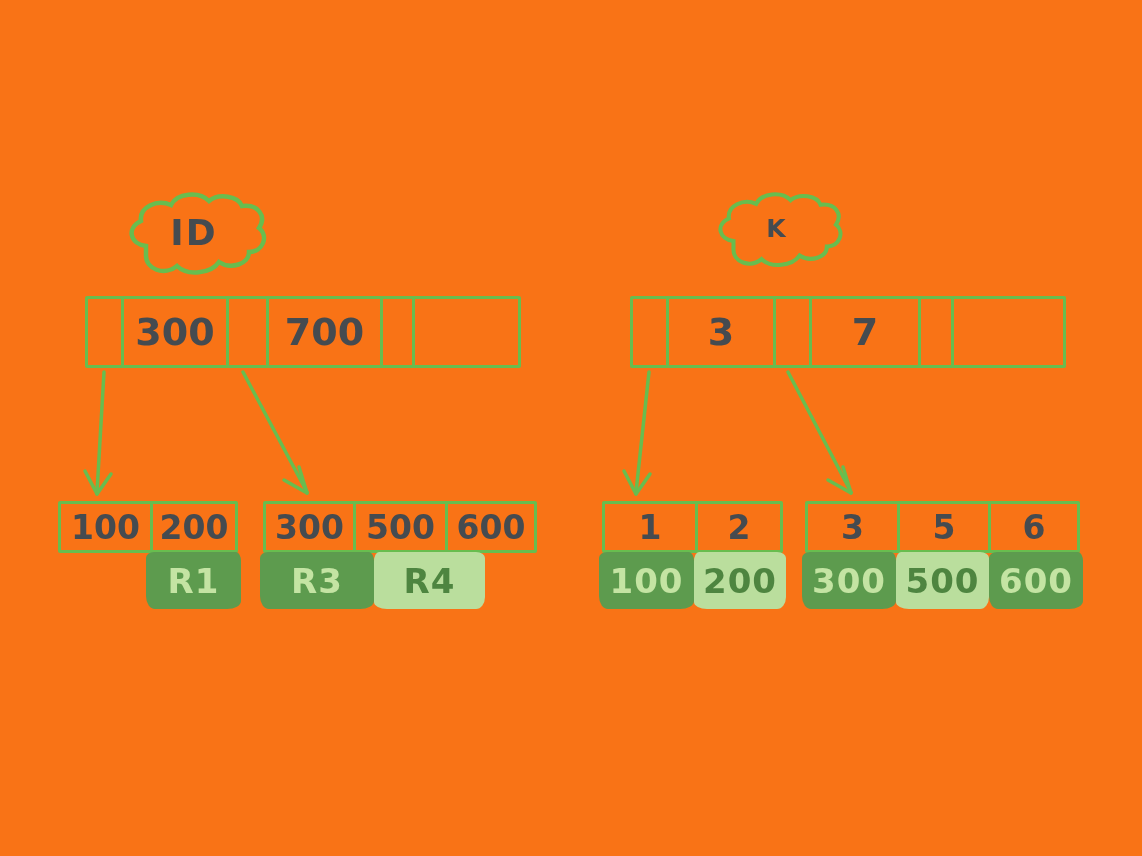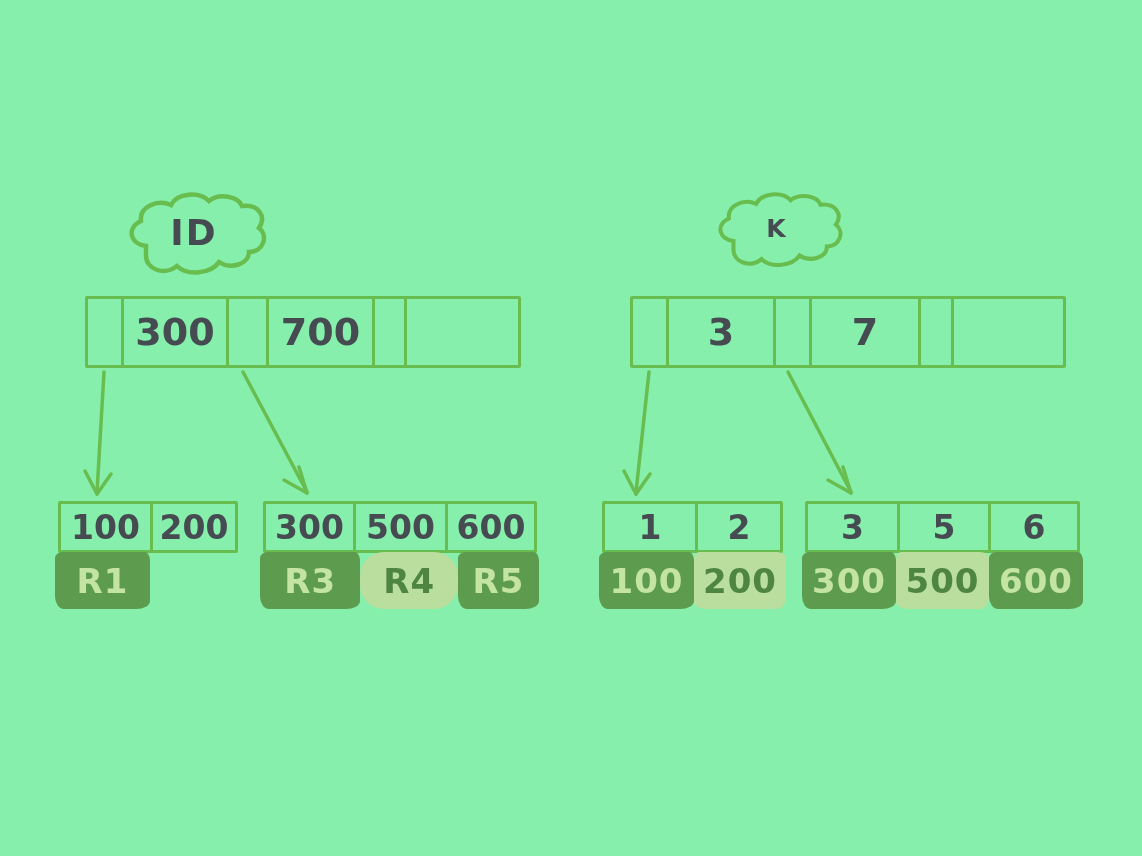--- a/index.html
+++ b/index.html
@@ -5,21 +5,21 @@
   * { margin: 0; padding: 0; box-sizing: border-box; }
   html, body { width: 1142px; height: 856px; overflow: hidden; }
   body {
     background: #f5f4ec;
     font-family: "DejaVu Sans", sans-serif;
   }
   .canvas {
     position: relative;
     width: 1142px;
     height: 856px;
-    background: #86efac;
+    background: #f97316;
   }
   svg.overlay {
     position: absolute;
     left: 0; top: 0;
     width: 1142px; height: 856px;
     pointer-events: none;
   }
   .cloud {
     position: absolute;
   }
@@ -122,53 +122,52 @@
                C101,1 120,4 124,14 C140,12 149,24 141,36 C151,44 145,60 131,60
                C131,72 113,78 101,70 C93,82 69,84 59,74 C47,84 27,78 28,62 Z"></path>
     </svg>
     <div class="cloud-label small">K</div>
   </div>
 
   <div class="node" style="left:85px; top:296px; width:436px; height:72px;">
     <div class="cell root-cell" style="width:36px;"></div>
     <div class="cell root-cell" style="width:105px;">300</div>
     <div class="cell root-cell" style="width:40px;"></div>
-    <div class="cell root-cell" style="width:106px;">700</div>
+    <div class="cell root-cell" style="width:114px;">700</div>
     <div class="cell root-cell" style="width:32px;"></div>
     <div class="cell root-cell"></div>
   </div>
 
   <div class="node" style="left:630px; top:296px; width:436px; height:72px;">
     <div class="cell root-cell" style="width:36px;"></div>
     <div class="cell root-cell" style="width:107px;">3</div>
     <div class="cell root-cell" style="width:36px;"></div>
     <div class="cell root-cell" style="width:109px;">7</div>
     <div class="cell root-cell" style="width:33px;"></div>
     <div class="cell root-cell"></div>
   </div>
 
   <div class="node" style="left:58px; top:501px; width:180px; height:52px;">
     <div class="cell leaf-cell" style="width:92px;">100</div>
     <div class="cell leaf-cell">200</div>
   </div>
 
-  <div class="block-row" style="left:55px; top:552px; width:186px; height:57px;">
+  <div class="block-row" style="left:55px; top:552px; width:186px; height:57px;justify-content:flex-end;">
     <div class="block dark" style="width:95px;">R1</div>
   </div>
 
   <div class="node" style="left:263px; top:501px; width:274px; height:52px;">
     <div class="cell leaf-cell" style="width:90px;">300</div>
     <div class="cell leaf-cell" style="width:92px;">500</div>
     <div class="cell leaf-cell">600</div>
   </div>
 
   <div class="block-row" style="left:260px; top:552px; width:279px; height:57px;">
     <div class="block dark" style="width:114px;">R3</div>
-    <div class="block light" style="width:111px;border-radius:24px;">R4</div>
-    <div class="block dark" style="width:92px;">R5</div>
+    <div class="block light" style="width:111px;">R4</div>
   </div>
 
   <div class="node" style="left:602px; top:501px; width:181px; height:52px;">
     <div class="cell leaf-cell" style="width:93px;">1</div>
     <div class="cell leaf-cell">2</div>
   </div>
 
   <div class="block-row" style="left:599px; top:552px; width:187px; height:57px;">
     <div class="block dark" style="width:95px;">100</div>
     <div class="block light" style="width:92px;">200</div>

